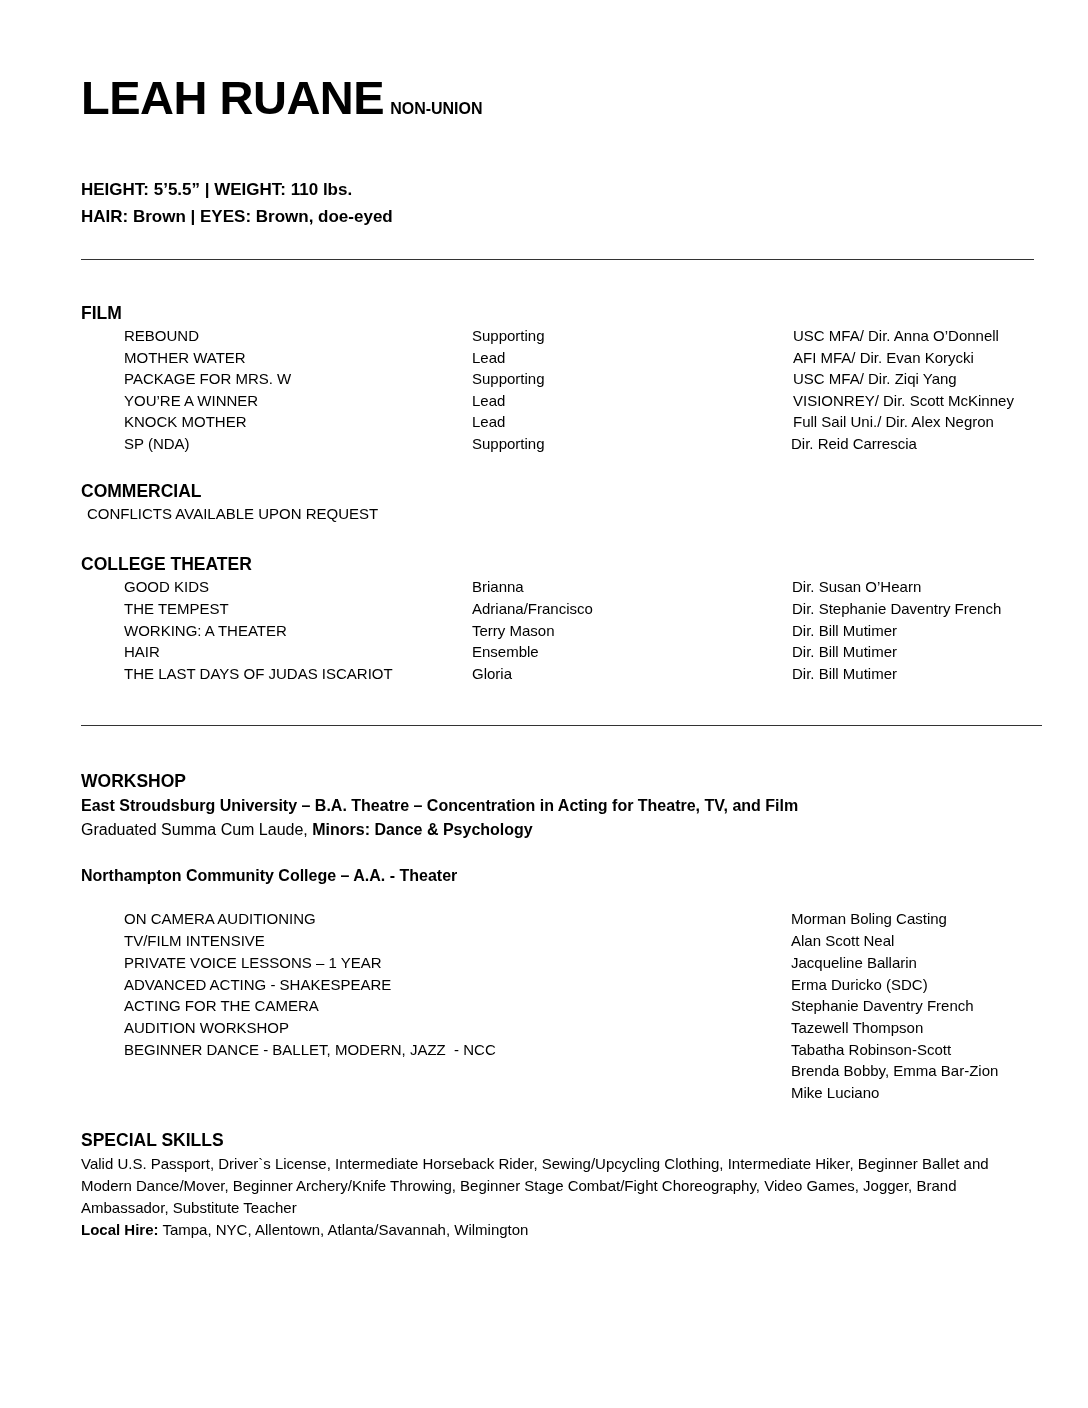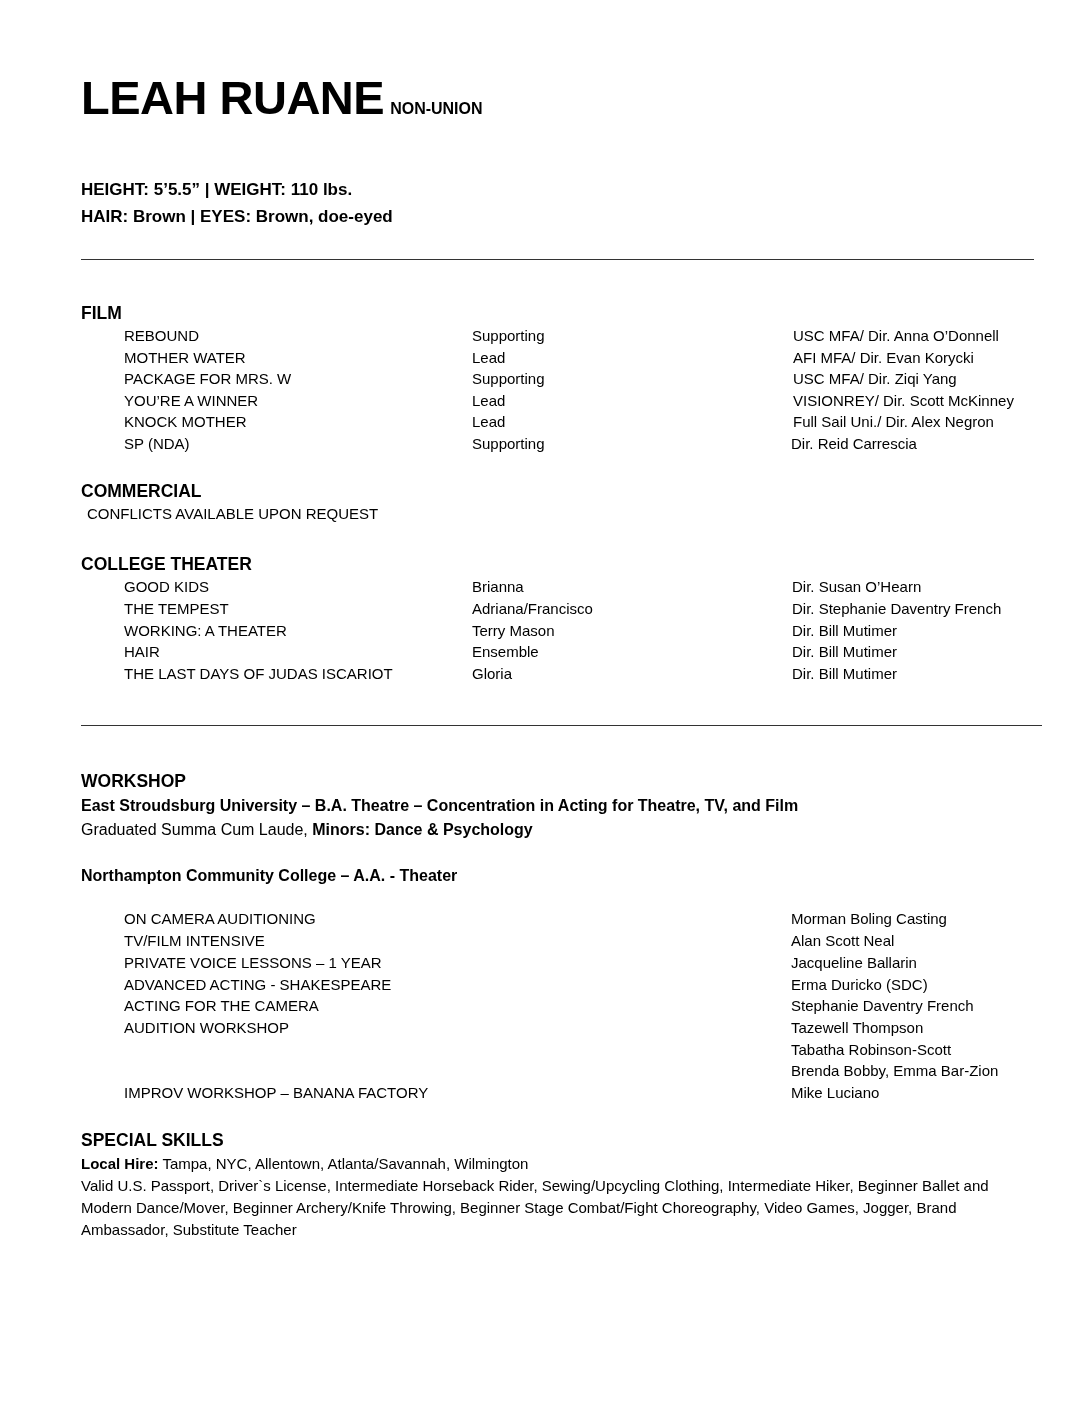--- a/index.html
+++ b/index.html
@@ -124,28 +124,28 @@
   </div>
   <div class="row" style="top:995px">
     <span class="c1">ACTING FOR THE CAMERA</span>
     <span class="c3" style="left:791px">Stephanie Daventry French</span>
   </div>
   <div class="row" style="top:1017px">
     <span class="c1">AUDITION WORKSHOP</span>
     <span class="c3" style="left:791px">Tazewell Thompson</span>
   </div>
   <div class="row" style="top:1039px">
+    <span class="c1" style="white-space:pre">BEGINNER DANCE - BALLET, MODERN, JAZZ  - NCC</span>
     <span class="c3" style="left:791px">Tabatha Robinson-Scott</span>
   </div>
   <div class="row" style="top:1060px">
     <span class="c3" style="left:791px">Brenda Bobby, Emma Bar-Zion</span>
   </div>
   <div class="row" style="top:1082px">
-    <span class="c1">IMPROV WORKSHOP – BANANA FACTORY</span>
     <span class="c3" style="left:791px">Mike Luciano</span>
   </div>
 </div>
 
 <div class="abs heading" style="top:1129px">SPECIAL SKILLS</div>
 <div class="skills">
+  <div>Valid U.S. Passport, Driver`s License, Intermediate Horseback Rider, Sewing/Upcycling Clothing, Intermediate Hiker, Beginner Ballet and Modern Dance/Mover, Beginner Archery/Knife Throwing, Beginner Stage Combat/Fight Choreography, Video Games, Jogger, Brand Ambassador, Substitute Teacher</div>
   <div><span class="bold">Local Hire:</span><span style="white-space:pre"> Tampa, NYC, Allentown, Atlanta/Savannah, Wilmington</span></div>
-  <div>Valid U.S. Passport, Driver`s License, Intermediate Horseback Rider, Sewing/Upcycling Clothing, Intermediate Hiker, Beginner Ballet and Modern Dance/Mover, Beginner Archery/Knife Throwing, Beginner Stage Combat/Fight Choreography, Video Games, Jogger, Brand Ambassador, Substitute Teacher</div>
 </div>
 
 </body></html>

